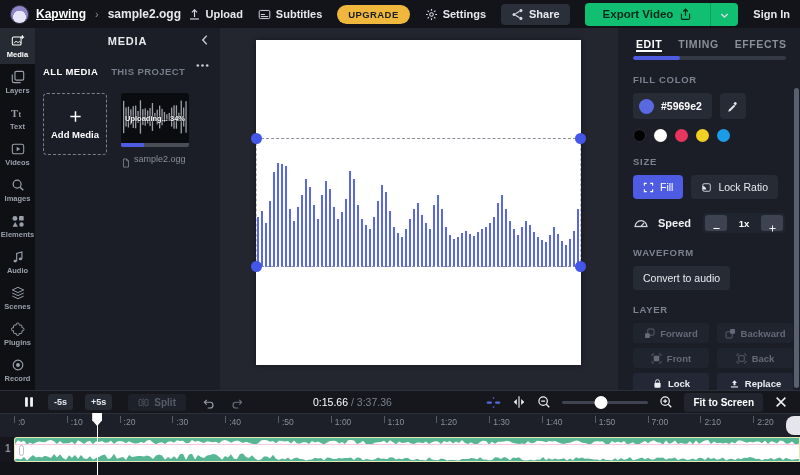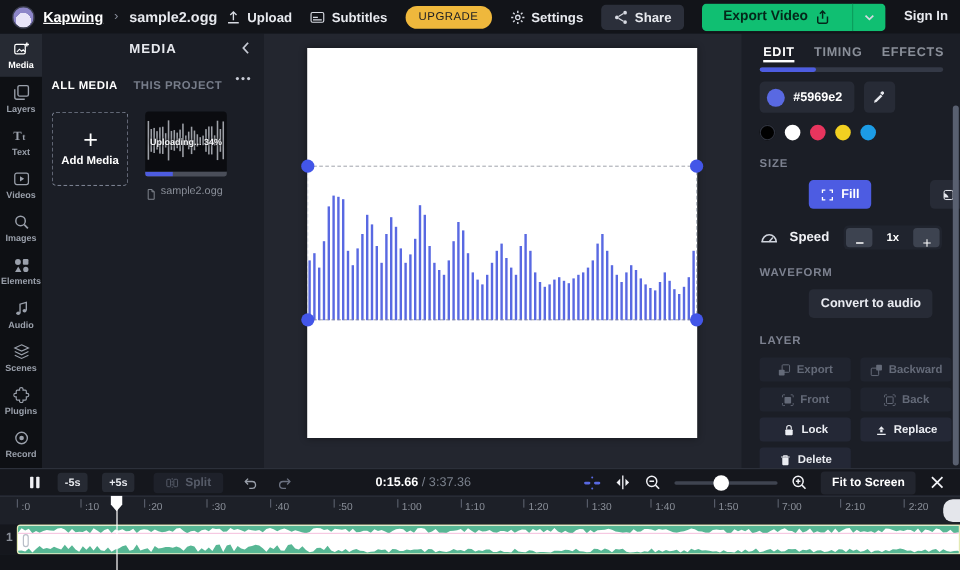--- a/index.html
+++ b/index.html
@@ -9,23 +9,23 @@
 
   
   #topbar { position:absolute; left:0; top:0; width:800px; height:28px; background:#121419;
     display:flex; align-items:center; padding:0 10px; color:#e7e9ee; z-index:30; }
   .brand-wrap { display:flex; align-items:center; gap:7px; }
   .avatar { width:19px; height:19px; border-radius:50%; background:radial-gradient(circle at 50% 65%, #e8e4f8 0 45%, #8d86c9 46% 100%); border:1px solid #3a3d4d; }
   .brand { font-weight:bold; font-size:12px; text-decoration:underline; color:#fff; }
   .crumb-sep { color:#8a8f9c; font-size:11px; margin:0 2px; }
   .project { font-size:12px; font-weight:bold; color:#e7e9ee; }
   #topbar-right { margin-left:auto; display:flex; align-items:center; gap:15px; }
-  .tb-item { display:flex; align-items:flex-end; gap:5px; font-size:11px; font-weight:bold; color:#e7e9ee; cursor:pointer; }
+  .tb-item { display:flex; align-items:center; gap:5px; font-size:11px; font-weight:bold; color:#e7e9ee; cursor:pointer; }
   .tb-ic { width:13px; height:13px; display:inline-block; color:#d7dae2; }
-  .upgrade-pill { background:#efb83c; color:#1b1d24; font-size:9.5px; font-weight:normal; letter-spacing:.4px;
+  .upgrade-pill { background:#efb83c; color:#1b1d24; font-size:9.5px; font-weight:bold; letter-spacing:.4px;
     padding:4px 11px; border-radius:11px; }
   .share-btn { background:#2b2f3a; border-radius:4px; padding:4px 10px; }
   .export-group { display:flex; align-items:stretch; border-radius:4px; overflow:hidden; }
   .export-main { background:#10bf72; color:#04271a; display:flex; align-items:center; gap:6px;
     font-size:11.5px; font-weight:bold; padding:5px 18px; }
   .export-main .tb-ic { color:#04271a; }
   .export-caret { background:#10bf72; border-left:1px solid #0b9e5d; display:flex; align-items:center; padding:0 7px; color:#04271a; }
   .signin { font-size:11px; font-weight:bold; }
 
   
@@ -91,21 +91,21 @@
     height:26px; padding:0 10px 0 6px; cursor:pointer; }
   .chip-circle { width:15px; height:15px; border-radius:50%; }
   .chip-hex { font-size:10.5px; font-weight:bold; color:#fff; }
   .eyedrop-btn { width:26px; height:26px; background:#272b36; border-radius:4px; display:flex;
     align-items:center; justify-content:center; color:#e7e9ee; cursor:pointer; }
   .eyedrop-btn .ic { width:13px; height:13px; }
   .swatch-row { display:flex; gap:8px; margin-top:10px; }
   .swatch { width:13px; height:13px; border-radius:50%; cursor:pointer; }
   .size-row { display:flex; gap:8px; margin-top:8px; }
   .btn { display:flex; align-items:center; gap:6px; border-radius:4px; height:24px; padding:0 10px;
-    background:#272b36; color:#e8eaf0; font-size:10.5px; font-weight:bold; cursor:pointer; white-space:nowrap;margin-left:41px; }
+    background:#272b36; color:#e8eaf0; font-size:10.5px; font-weight:normal; cursor:pointer; white-space:nowrap; }
   .btn .ic { width:11px; height:11px; flex:none; }
   .btn.primary { background:#4d5ce2; color:#fff; }
   .ctl-row { display:flex; align-items:center; margin-top:14px; padding-right:15px; }
   .ctl-ic { width:16px; height:16px; color:#cfd3dc; flex:none; }
   .ctl-label { font-size:11px; font-weight:bold; margin-left:9px; color:#f0f1f5; }
   .speed-group { margin-left:auto; display:flex; align-items:center; background:#20242e; border-radius:4px; padding:2px; }
   .step-btn { width:22px; height:16px; background:#3d4350; border-radius:3px; display:flex; align-items:center;
     justify-content:center; color:#fff; cursor:pointer; }
   .step-btn .ic { width:9px; height:9px; }
   .speed-val { width:34px; text-align:center; font-size:9.5px; font-weight:bold; color:#fff; }
@@ -129,21 +129,21 @@
   .cb-ic { width:14px; height:14px; color:#f0f1f5; cursor:pointer; flex:none; }
   .pause { margin:0 0 0 10px; }
   .skip-btn { background:#262a33; border-radius:3px; font-size:9px; font-weight:bold; padding:3px 6px;
     margin-left:12px; cursor:pointer; }
   .split-btn { display:flex; align-items:center; gap:5px; background:#1e212a; border-radius:3px;
     color:#565b68; font-size:10px; font-weight:bold; padding:3px 10px; margin-left:16px; cursor:default; }
   .split-btn .ic { width:11px; height:11px; }
   .hist-ic { width:13px; height:13px; margin-left:16px; color:#9aa0ab; cursor:pointer; }
   .hist-ic.dim { color:#6b7180; }
   #time-display { position:absolute; left:313px; top:5px; font-size:10.5px; }
-  .t-cur { color:#ffffff; font-weight:bold; }
+  .t-cur { color:#ffffff; font-weight:normal; }
   .t-rest { color:#7a808c; }
   #cb-right { margin-left:auto; display:flex; align-items:center; gap:11px; }
   .snap-ic { width:15px; height:15px; color:#5969e2; cursor:pointer; }
   .zoom-slider { position:relative; width:86px; height:13px; cursor:pointer; }
   .zoom-track { position:absolute; left:0; right:0; top:5px; height:3px; background:#3f4450; border-radius:2px; }
   .zoom-knob { position:absolute; top:0; width:13px; height:13px; border-radius:50%; background:#fff; transform:translateX(-50%); }
   .fit-btn { background:#22252e; border-radius:3px; color:#fff; font-size:10px; font-weight:bold; padding:4px 9px; cursor:pointer; }
 
   #ruler { position:absolute; left:0; top:23px; width:800px; height:24px; background:#1d2028;
     border-top:1px solid #2c303a; overflow:hidden; }
@@ -478,20 +478,21 @@
     <aside id="right-panel">
       <div class="rp-tabs">
           <span class="rp-tab active">EDIT</span>
           <span class="rp-tab">TIMING</span>
           <span class="rp-tab">EFFECTS</span>
         </div>
       <div class="rp-progress">
         <div class="fill" id="rp-progress-fill" style="width: 31%;"></div>
       </div>
 
+      <div class="sec-label">FILL COLOR</div>
       <div class="color-row">
         <span class="color-chip">
           <span class="chip-circle" id="chip-circle" style="background: rgb(89, 105, 226);"></span>
           <span class="chip-hex">#5969e2</span>
         </span>
         <span class="eyedrop-btn">
           <span class="ic"><svg viewBox="0 0 16 16" width="100%" height="100%">
                 <path d="M2.8 13.2l.9-2.7 6-6 1.8 1.8-6 6z" fill="currentColor"></path>
                 <path d="M9.2 3l1.2-1.2a1.7 1.7 0 012.8 1.2c0 .45-.18.88-.5 1.2L11.5 5.4z" fill="currentColor"></path>
               </svg></span>
@@ -550,21 +551,21 @@
         <span class="btn convert-btn">Convert to audio</span>
       </div>
 
       <div class="sec-label">LAYER</div>
       <div class="layer-grid">
           <span class="layer-btn dim">
             <span class="ic"><svg viewBox="0 0 16 16" width="100%" height="100%">
                 <rect x="5.5" y="1.5" width="9" height="9" rx="1" fill="none" stroke="currentColor" stroke-width="1.2"></rect>
                 <rect x="1.5" y="7.5" width="7" height="7" rx="1" fill="currentColor"></rect>
               </svg></span>
-            <span>Export</span>
+            <span>Forward</span>
           </span>
           <span class="layer-btn dim">
             <span class="ic"><svg viewBox="0 0 16 16" width="100%" height="100%">
                 <rect x="1.5" y="5.5" width="9" height="9" rx="1" fill="none" stroke="currentColor" stroke-width="1.2"></rect>
                 <rect x="7.5" y="1.5" width="7" height="7" rx="1" fill="currentColor"></rect>
               </svg></span>
             <span>Backward</span>
           </span>
           <span class="layer-btn dim">
             <span class="ic"><svg viewBox="0 0 16 16" width="100%" height="100%">

